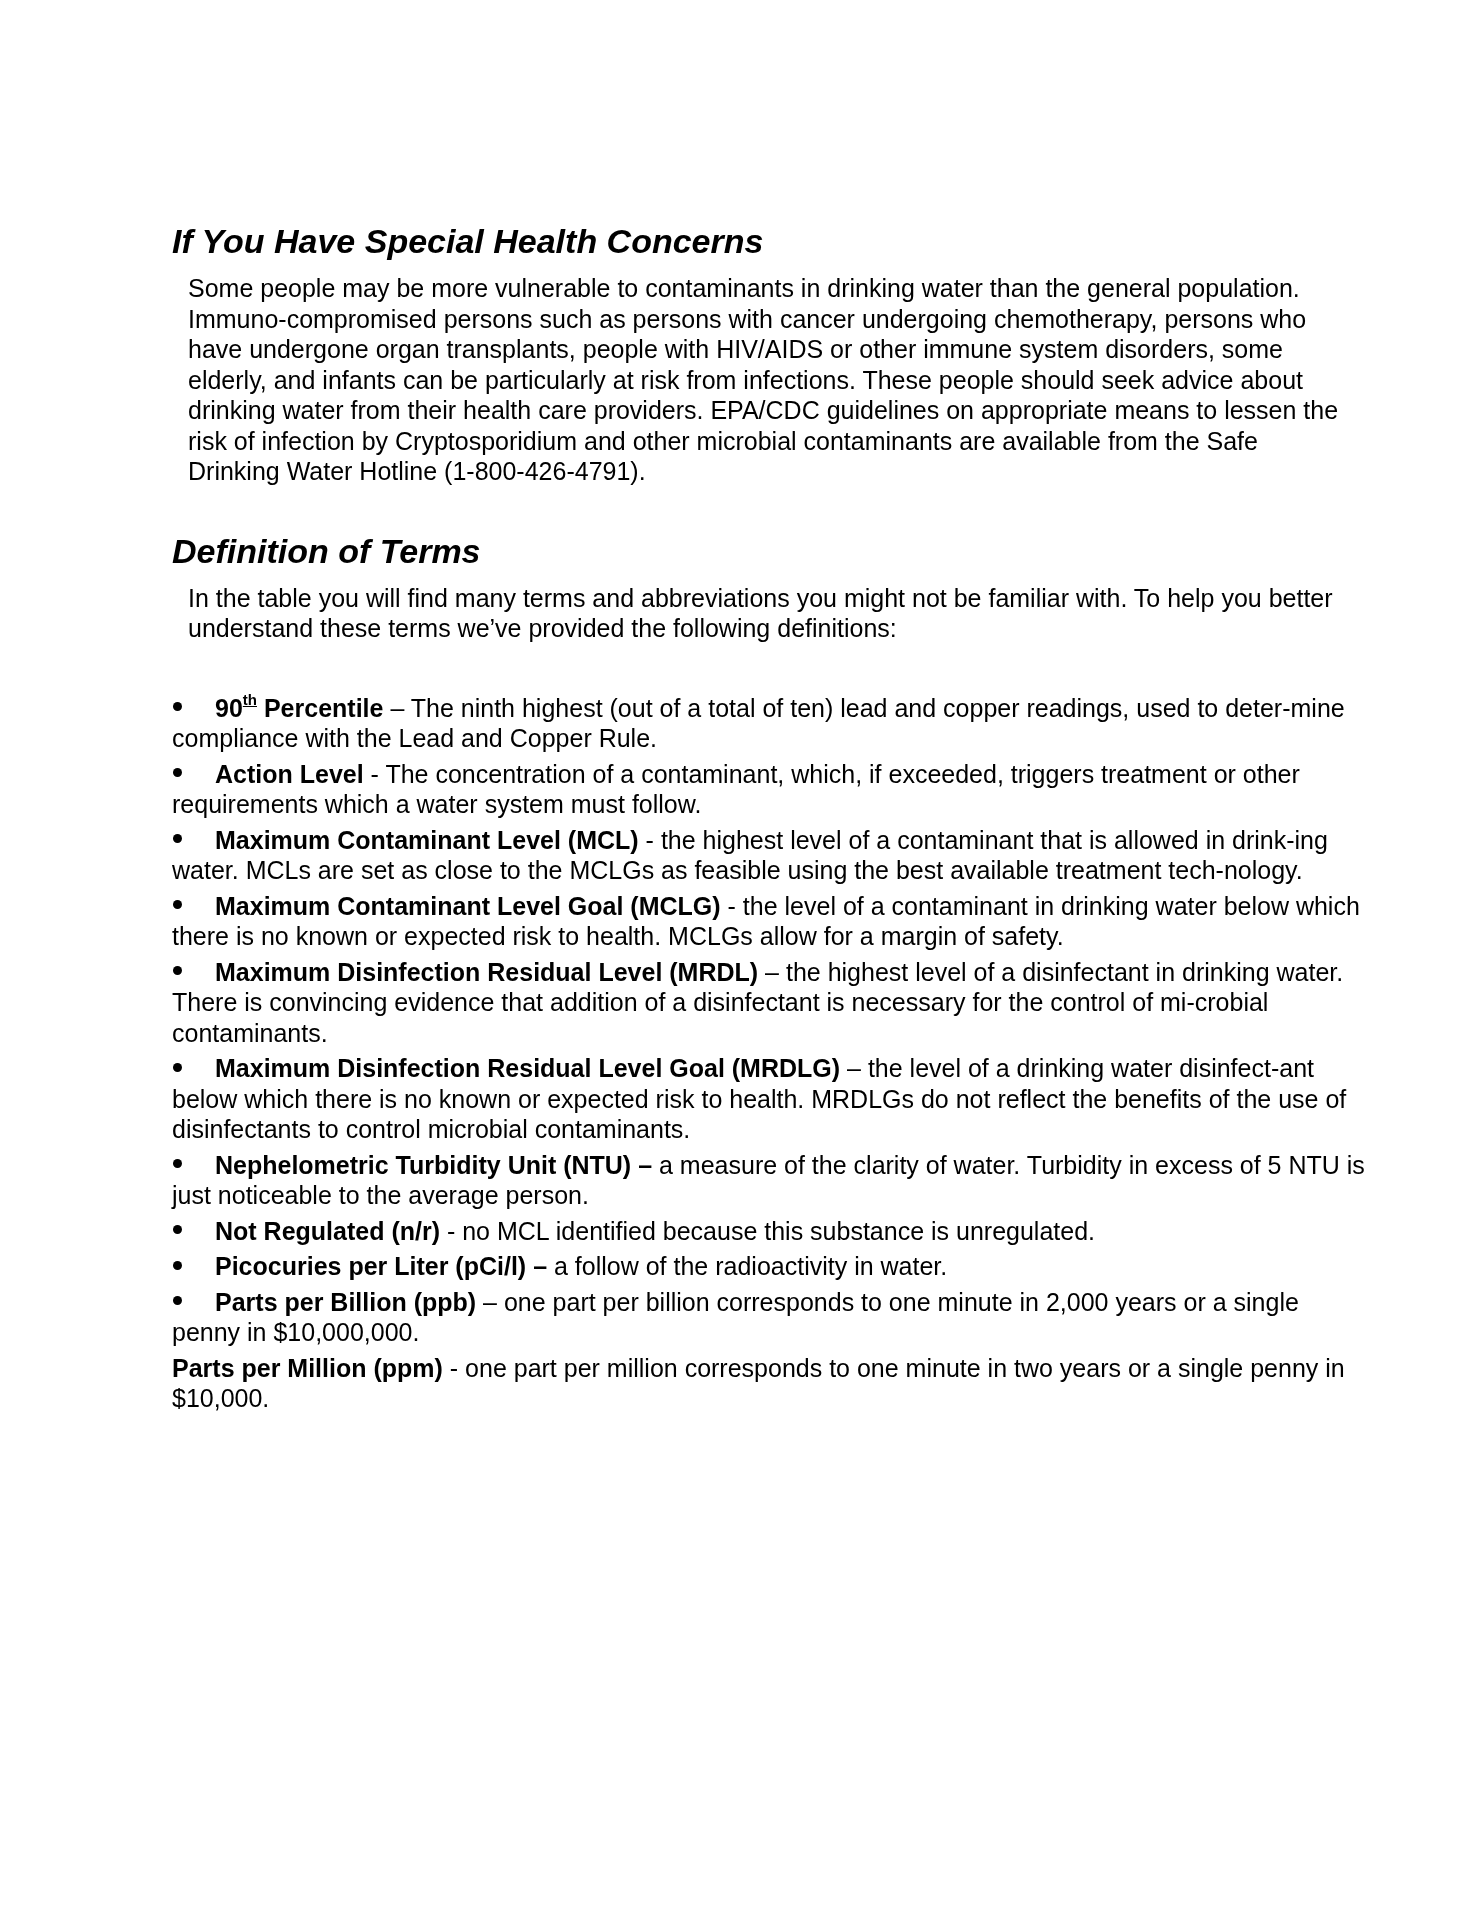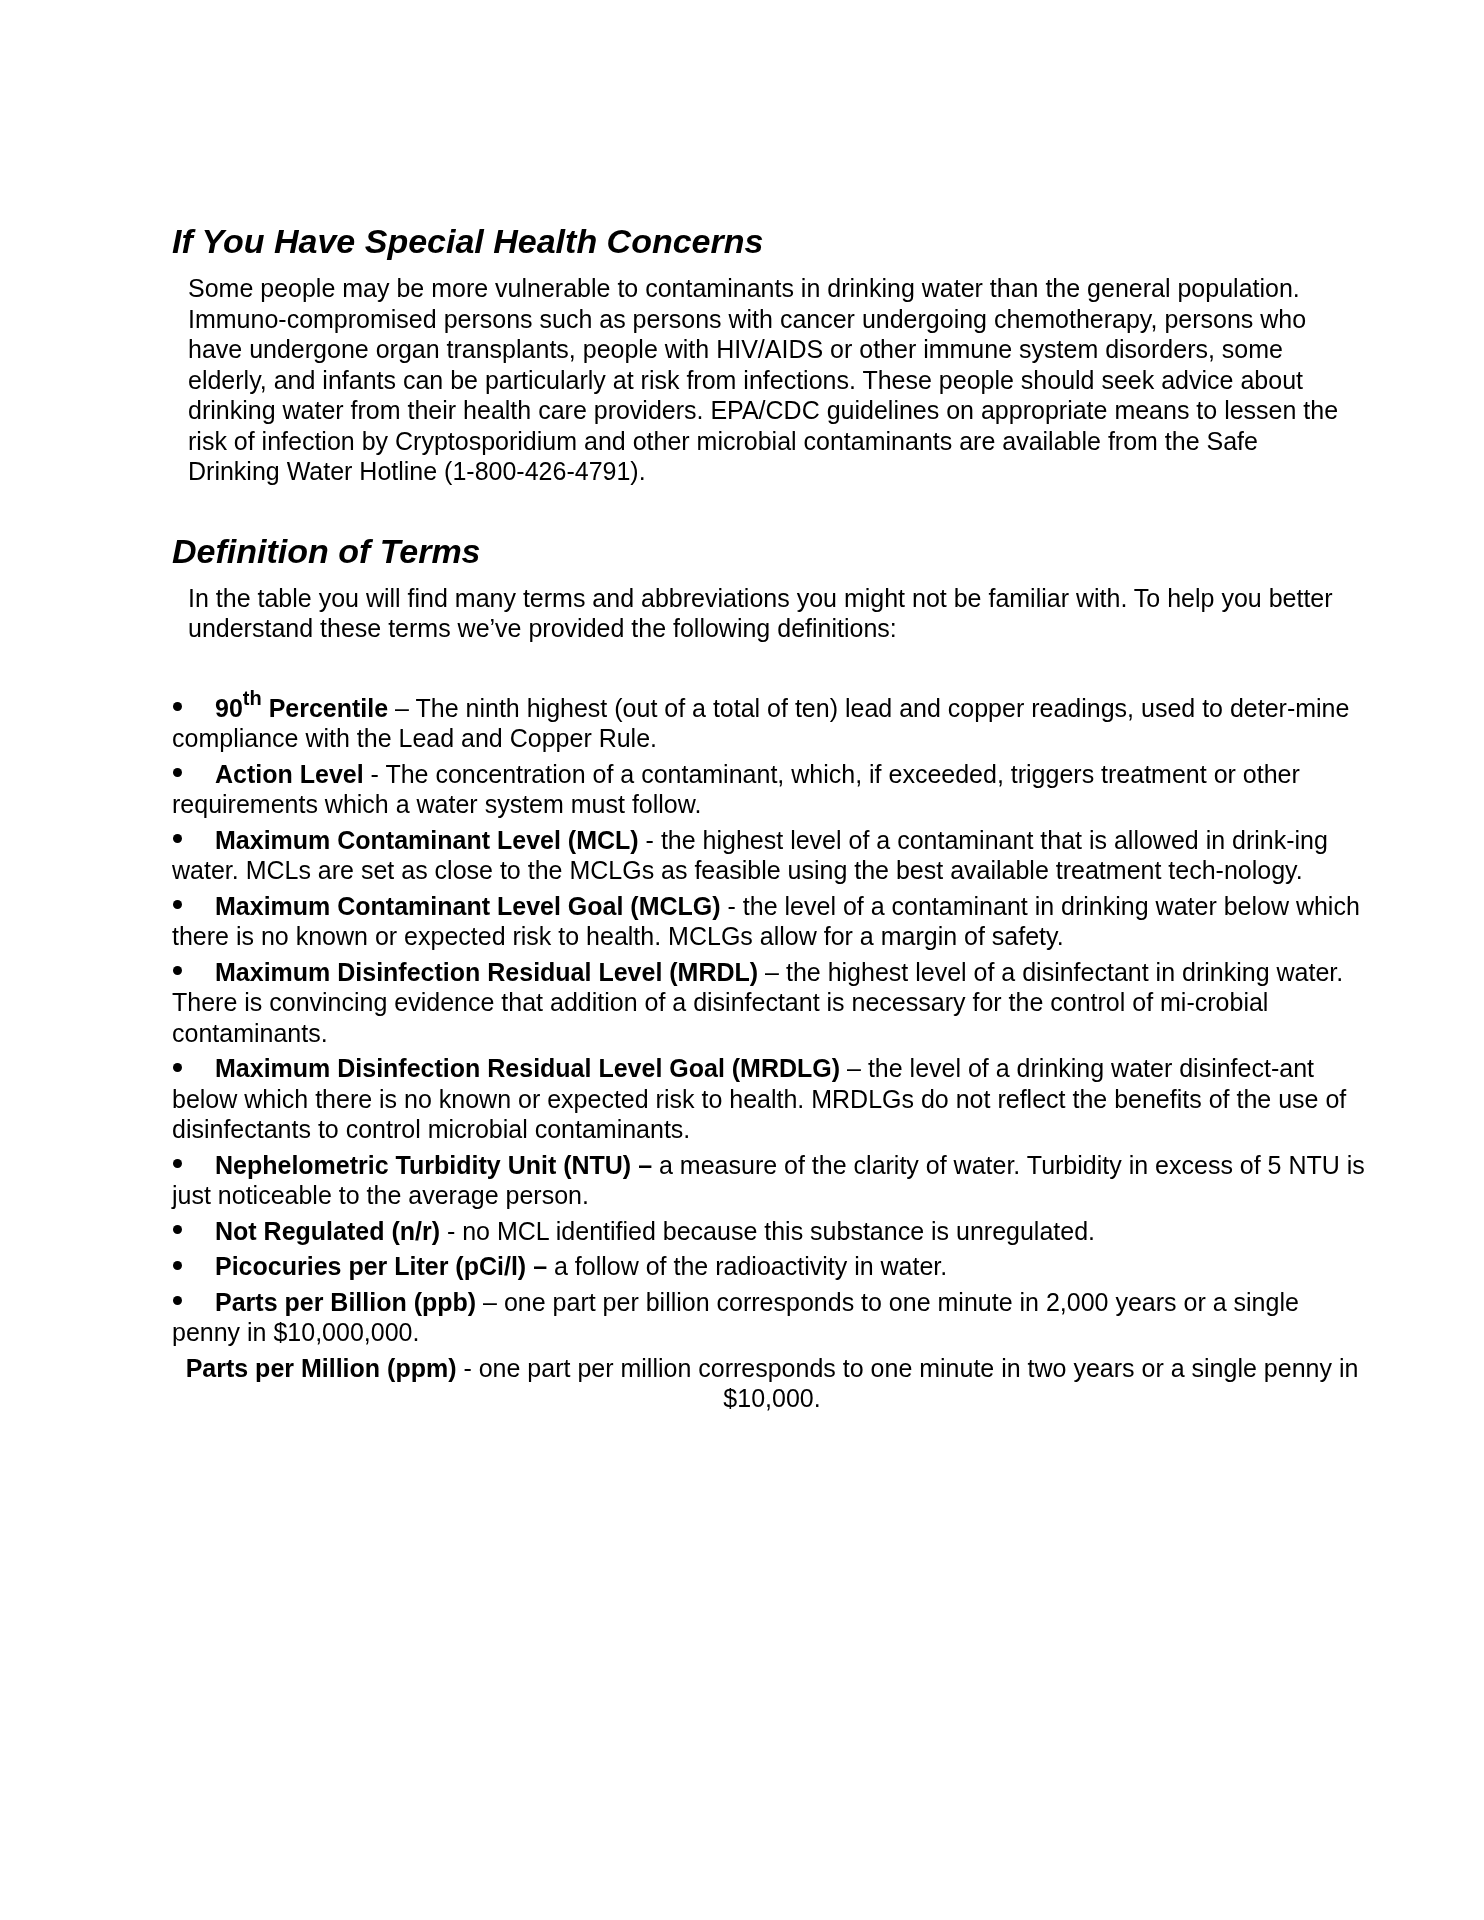--- a/index.html
+++ b/index.html
@@ -60,28 +60,28 @@
       background: #000;
       vertical-align: middle;
       position: relative;
       top: -3px;
       margin-left: 1px;
     }
     .term {
       font-weight: bold;
     }
     sup {
-      font-size: 20px;
+      font-size: 15px;
       line-height: 0;
       position: relative;
       top: -2px;
+      text-decoration: underline;
     }
     .def-plain {
       margin: 0;
-      text-align: center;
     }
   </style>
 </head>
 <body>
 
 <div class="page">
 
   <h2 class="section-heading">If You Have Special Health Concerns</h2>
   <p class="para">Some people may be more vulnerable to contaminants in drinking water than the general population. Immuno-compromised persons such as persons with cancer undergoing chemotherapy, persons who have undergone organ transplants, people with HIV/AIDS or other immune system disorders, some elderly, and infants can be particularly at risk from infections. These people should seek advice about drinking water from their health care providers. EPA/CDC guidelines on appropriate means to lessen the risk of infection by Cryptosporidium and other microbial contaminants are available from the Safe Drinking Water Hotline (1-800-426-4791).</p>
 

